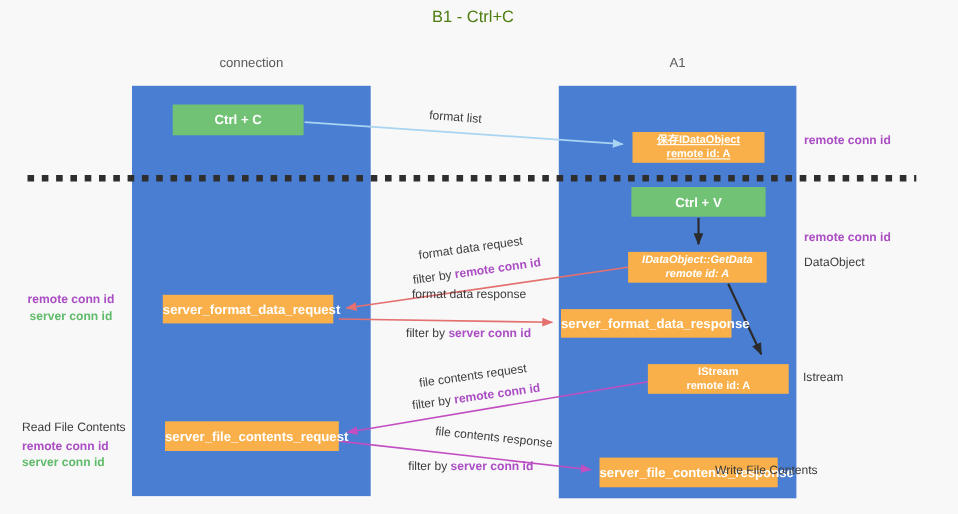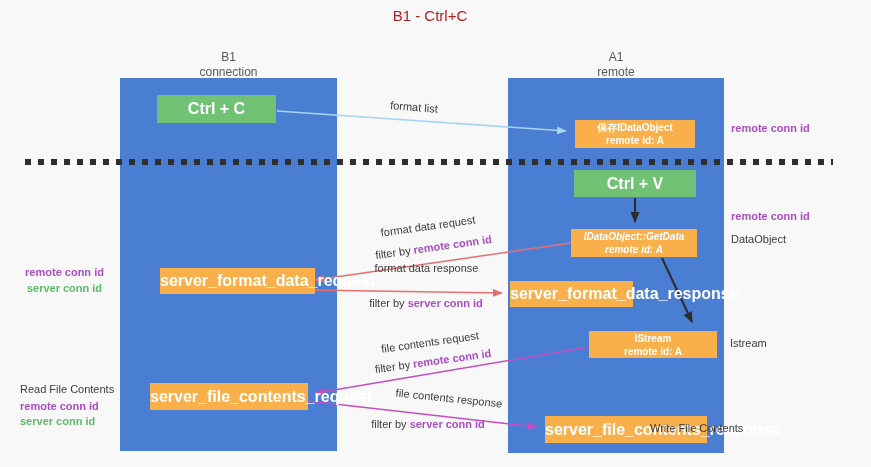--- a/index.html
+++ b/index.html
@@ -1,44 +1,44 @@
 <!DOCTYPE html>
 <html><head>
 <meta charset="utf-8">
 <style>
   html,body{margin:0;padding:0;}
   body{font-family:"Liberation Sans",sans-serif;background:#f8f8f8;}
   .canvas{position:relative;width:871px;height:467px;background:#f8f8f8;overflow:hidden;}
 
   .title{position:absolute;left:320px;top:6px;width:220px;text-align:center;
-         font-size:15px;line-height:19px;color:#b91c1c;}
+         font-size:15px;line-height:19px;color:#4d7c0f;}
 
   .col-header{position:absolute;text-align:center;font-size:12px;line-height:15px;color:#595959;}
   .col-header.left{left:120px;top:50px;width:217px;}
   .col-header.right{left:508px;top:50px;width:216px;}
 
   .column{position:absolute;background:#4a7ed2;z-index:0;}
   .column.left{left:120px;top:78px;width:217px;height:373px;}
   .column.right{left:508px;top:78px;width:216px;height:375px;}
 
   svg.arrows{position:absolute;left:0;top:0;z-index:1;}
 
   .node{position:absolute;z-index:2;color:#ffffff;text-align:center;
         display:flex;flex-direction:column;justify-content:center;
-        font-size:16px;font-weight:600;}
+        font-size:12px;font-weight:600;}
   .node.green{background:#71c274;}
   .node.orange{background:#f9b04a;}
   .node.two-line{font-size:10px;line-height:13px;}
 
   .n-ctrl-c{left:157px;top:95px;width:119px;height:28px;}
-  .n-save{left:575px;top:120px;width:120px;height:28px;}
+  .n-save{left:575px;top:120px;width:120px;height:28px;text-decoration:underline;}
   .n-ctrl-v{left:574px;top:170px;width:122px;height:27px;}
   .n-getdata{left:571px;top:229px;width:126px;height:28px;font-style:italic;}
-  .n-fmt-req{left:160px;top:268px;width:155px;height:26px;}
-  .n-fmt-res{left:510px;top:281px;width:123px;height:26px;}
+  .n-fmt-req{left:148px;top:268px;width:155px;height:26px;}
+  .n-fmt-res{left:510px;top:281px;width:155px;height:26px;}
   .n-istream{left:589px;top:331px;width:128px;height:27px;}
   .n-file-req{left:150px;top:383px;width:158px;height:27px;}
   .n-file-res{left:545px;top:416px;width:162px;height:27px;}
 
   .lbl{position:absolute;z-index:2;font-size:11px;color:#3c3c3c;white-space:nowrap;}
   .lbl.center{text-align:center;}
   .purple{color:#ab4ec4;font-weight:bold;}
   .green-txt{color:#5fbb6a;font-weight:bold;}
   .kw{margin-left:3px;}
 
@@ -64,26 +64,24 @@
 </head>
 <body>
 
 <div class="canvas">
 
   <div class="title">
     <div>B1 - Ctrl+C</div>
   </div>
 
   <div class="col-header left">
-    <div>B1</div>
     <div>connection</div>
   </div>
   <div class="col-header right">
     <div>A1</div>
-    <div>remote</div>
   </div>
 
   <div class="column left"></div>
   <div class="column right"></div>
 
   <svg class="arrows" width="871" height="467">
     <defs>
       <marker id="mBlue" markerUnits="userSpaceOnUse" markerWidth="10" markerHeight="8" refX="9" refY="4" orient="auto">
         <path d="M0,0 L10,4 L0,8 Z" fill="#a9d4f2"></path>
       </marker>

